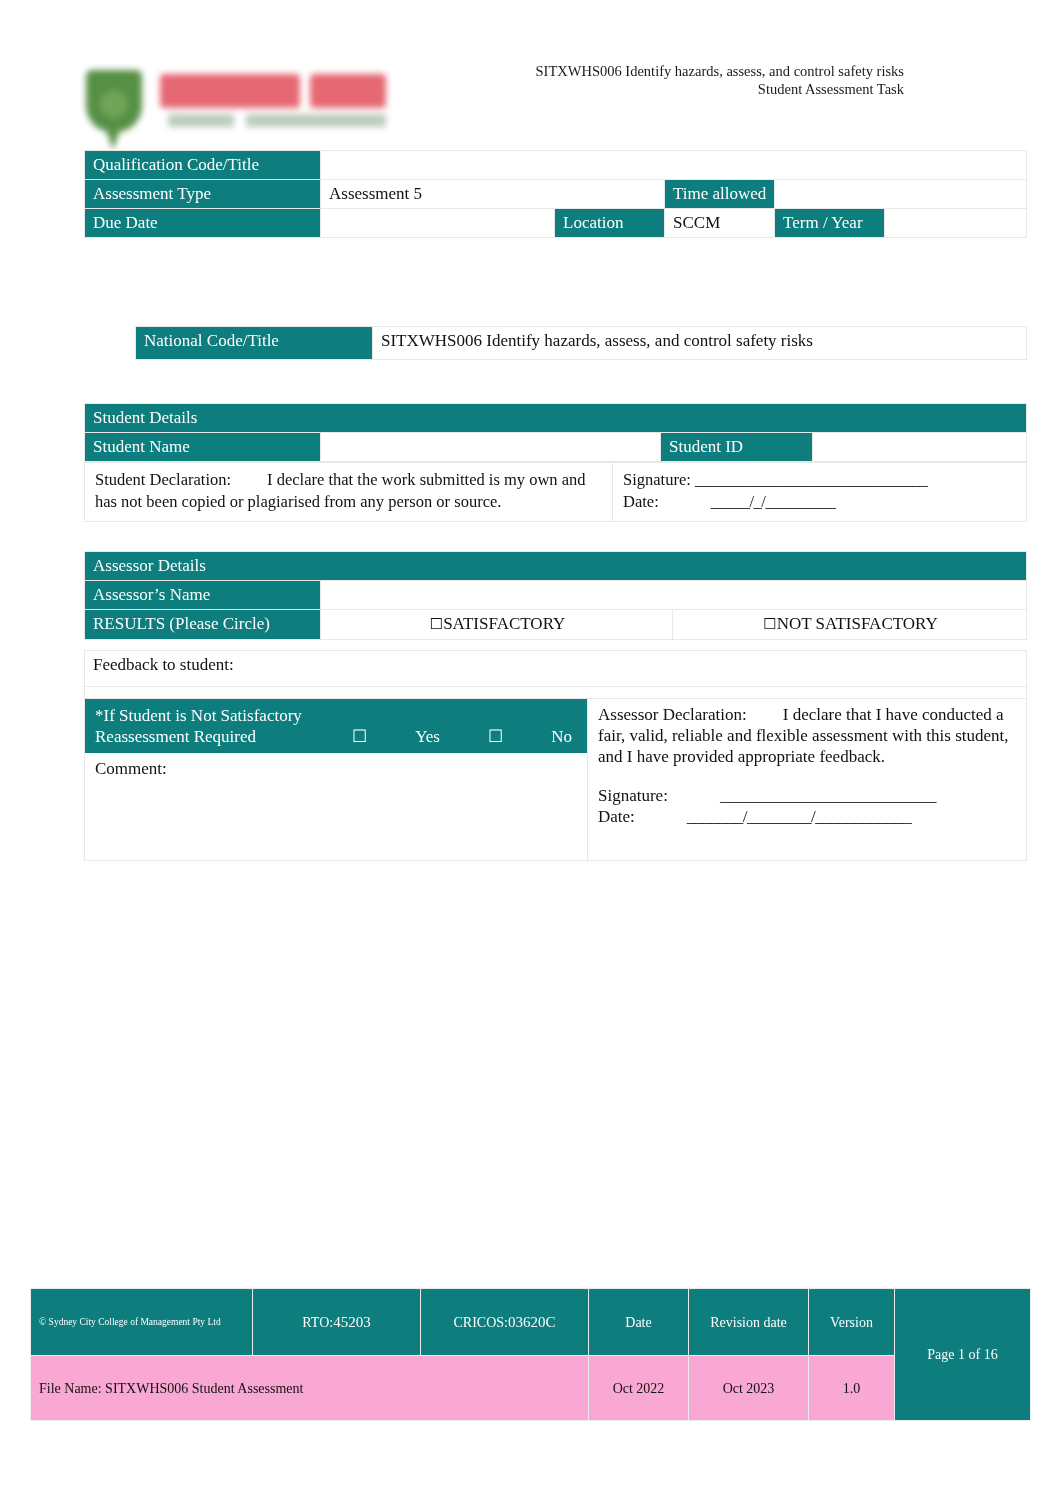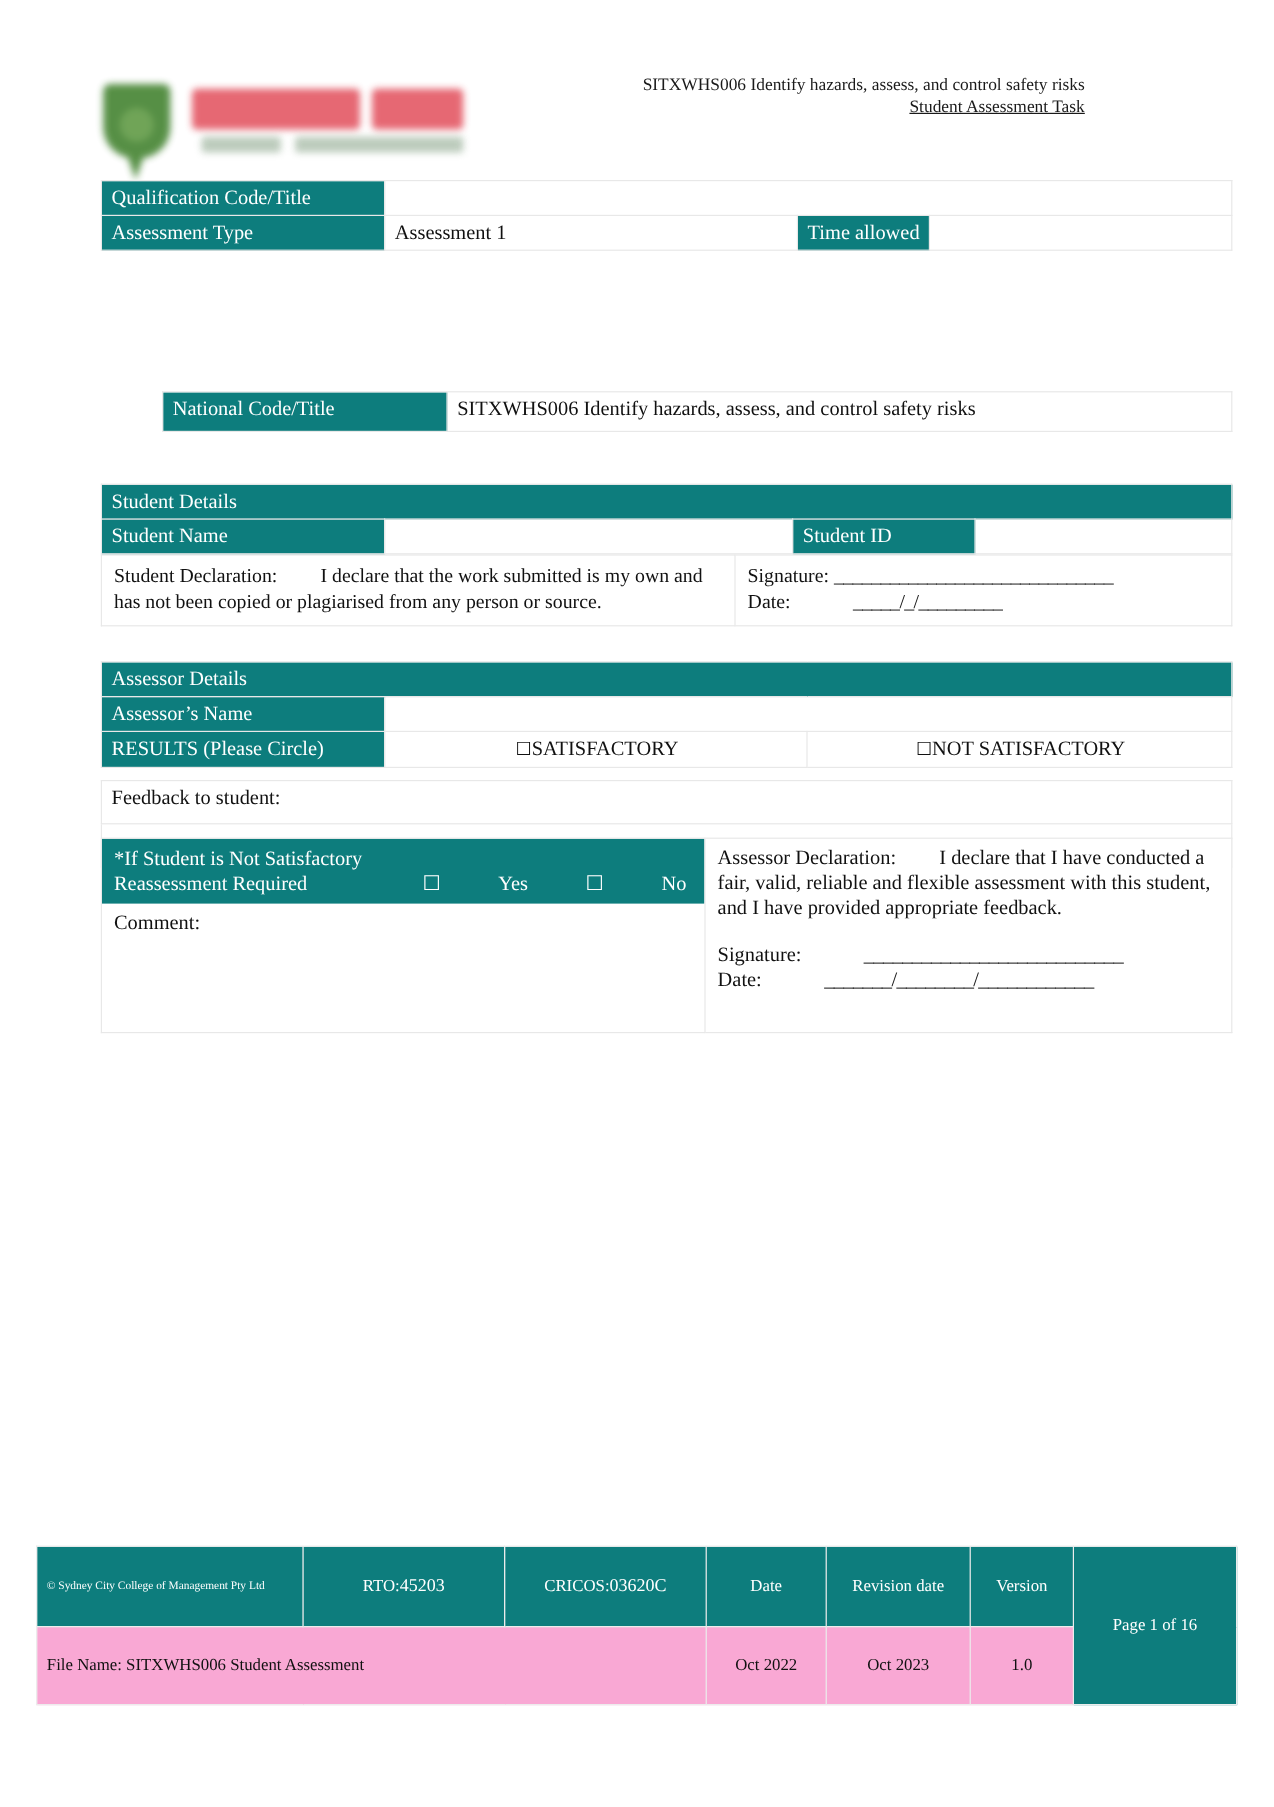--- a/index.html
+++ b/index.html
@@ -86,21 +86,21 @@
   }
   .header-text {
     position: absolute;
     left: 420px; top: 62px;
     width: 484px;
     text-align: right;
     font-size: 14.5px;
     line-height: 18px;
     color: #1a1a1a;
   }
-  .header-text .l2 { display: block; text-decoration: underline; }
+  .header-text .l2 { display: block; }
 
   
   .tbl {
     position: absolute;
     border-collapse: collapse;
     table-layout: fixed;
   }
   .tbl td {
     vertical-align: top;
     padding: 3px 6px 4px 8px;
@@ -218,23 +218,31 @@
         <col style="width:110px">
         <col style="width:142px">
     </colgroup>
     <tbody>
       <tr>
         <td class="teal">Qualification Code/Title</td>
         <td class="white" colspan="5"></td>
       </tr>
       <tr>
         <td class="teal">Assessment Type</td>
-        <td class="white" colspan="2">Assessment 1</td>
+        <td class="white" colspan="2">Assessment 5</td>
         <td class="teal">Time allowed</td>
         <td class="white" colspan="2"></td>
+      </tr>
+      <tr>
+        <td class="teal">Due Date</td>
+        <td class="white"></td>
+        <td class="teal">Location</td>
+        <td class="white">SCCM</td>
+        <td class="teal">Term / Year</td>
+        <td class="white"></td>
       </tr>
     </tbody>
   </table>
 
   <table class="tbl soft" id="unit-block">
     <colgroup>
         <col style="width:237px">
         <col style="width:654px">
       </colgroup>
     <tbody>

